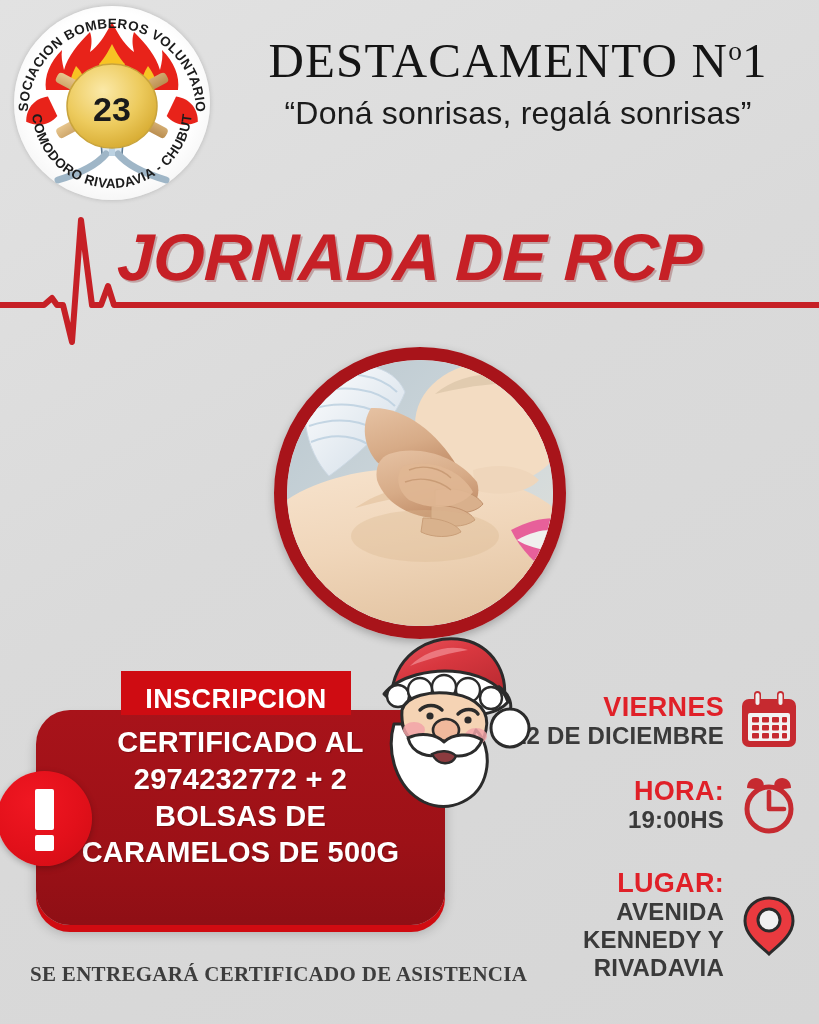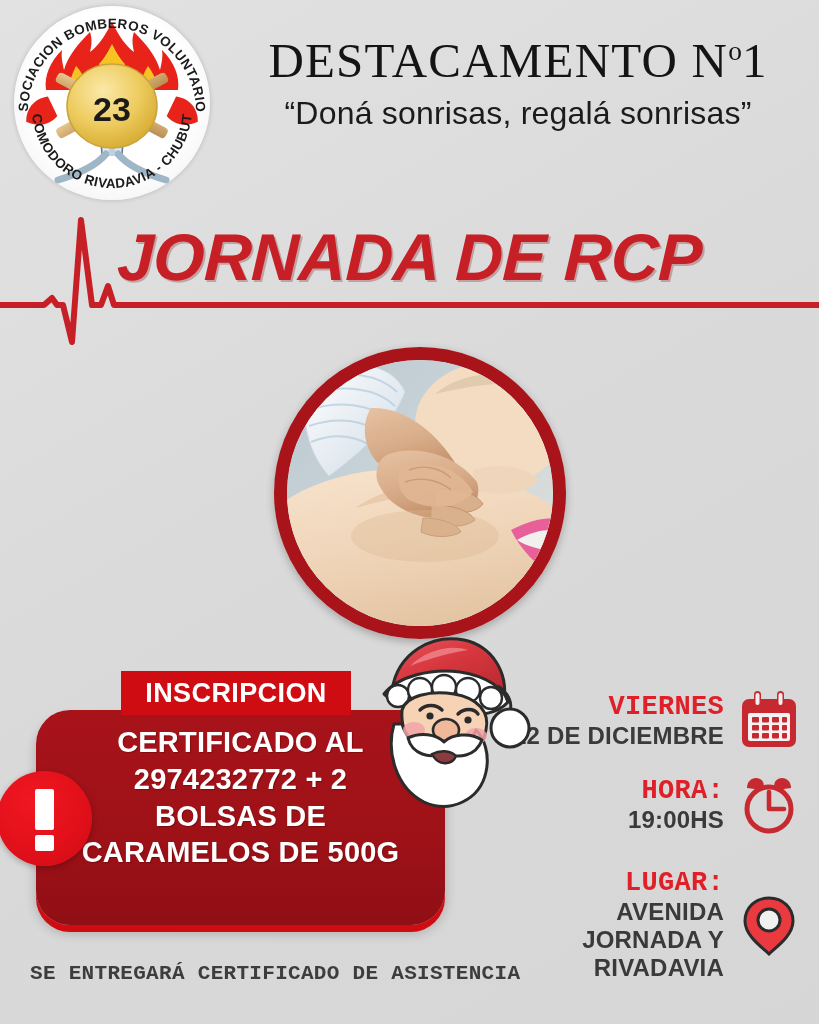--- a/index.html
+++ b/index.html
@@ -72,21 +72,21 @@
     overflow:hidden;
     box-shadow:0 3px 8px rgba(0,0,0,.25);
   }
   .photo-inner{position:absolute;inset:0;overflow:hidden;border-radius:50%;}
   .photo-svg{position:absolute;left:-2px;top:-2px;width:272px;height:272px;}
 
   
   .insc-banner{
     position:absolute;left:121px;top:671px;width:230px;height:44px;
     background:#cf0c12;
-    display:flex;align-items:center;justify-content:center;
+    display:flex;align-items:flex-end;justify-content:center;
     z-index:4;
   }
   .insc-banner span{
     color:#fff;font-weight:bold;font-size:27px;letter-spacing:.4px;
     font-family:"Liberation Sans", sans-serif;
   }
   .insc-box{
     position:absolute;left:36px;top:710px;width:409px;height:215px;
     border-radius:34px;
     background:linear-gradient(180deg,#a8131a 0%,#9d1117 62%,#8f0f15 100%);
@@ -118,36 +118,36 @@
 
   
   .info-col{position:absolute;left:500px;top:690px;width:300px;}
   .info-row{
     display:flex;align-items:center;justify-content:flex-end;
     gap:14px;margin-bottom:6px;
   }
   .info-texts{text-align:right;}
   .info-label{
     color:#e02028;font-weight:bold;font-size:27px;letter-spacing:.3px;
-    line-height:1.12;font-family:Liberation Mono, monospace;
+    line-height:1.12;font-family:Liberation Sans, sans-serif;
   }
   .info-value{
     color:#3a3a3a;font-weight:bold;font-size:24px;letter-spacing:.2px;
     line-height:1.16;font-family:"Liberation Sans", sans-serif;
   }
   .info-value .l2{display:block;}
   .icon-box{width:62px;height:62px;flex:0 0 62px;}
   .row-hora{margin-top:22px;}
   .row-lugar{margin-top:32px;}
 
   
   .footer{
     position:absolute;left:30px;top:962px;
     font-weight:bold;font-size:21px;color:#3d3d3d;letter-spacing:.3px;
-    font-family:Liberation Mono, monospace;
+    font-family:Liberation Serif, serif;
   }
 </style>
 </head>
 <body>
 
 <div id="poster">
 
   <div class="logo-wrap">
     <div class="logo-disc"></div>
     <svg class="logo-svg" viewBox="0 0 212 198">
@@ -397,21 +397,21 @@
           <circle cx="31" cy="35" r="22" fill="none" stroke="#c62a30" stroke-width="5"></circle>
           <path d="M31 18 L31 35 L46 35" fill="none" stroke="#c62a30" stroke-width="4.6" stroke-linecap="round" stroke-linejoin="round"></path>
         </svg>
       </div>
     </div>
 
     <div class="info-row row-lugar">
       <div class="info-texts">
         <div class="info-label">LUGAR:</div>
         <div class="info-value">
-          <span>AVENIDA JORNADA Y</span>
+          <span>AVENIDA KENNEDY Y</span>
           <span class="l2">RIVADAVIA</span>
         </div>
       </div>
       <div class="icon-box">
         <svg viewBox="0 0 62 62">
           <path d="M31 4 C 17 4 7 14 7 27 C 7 42 25 54 31 60 C 37 54 55 42 55 27 C 55 14 45 4 31 4 Z" fill="#ea3a3f" stroke="#2b2b2b" stroke-width="3"></path>
           <circle cx="31" cy="26" r="11" fill="#f1f1f1" stroke="#2b2b2b" stroke-width="3"></circle>
         </svg>
       </div>
     </div>

